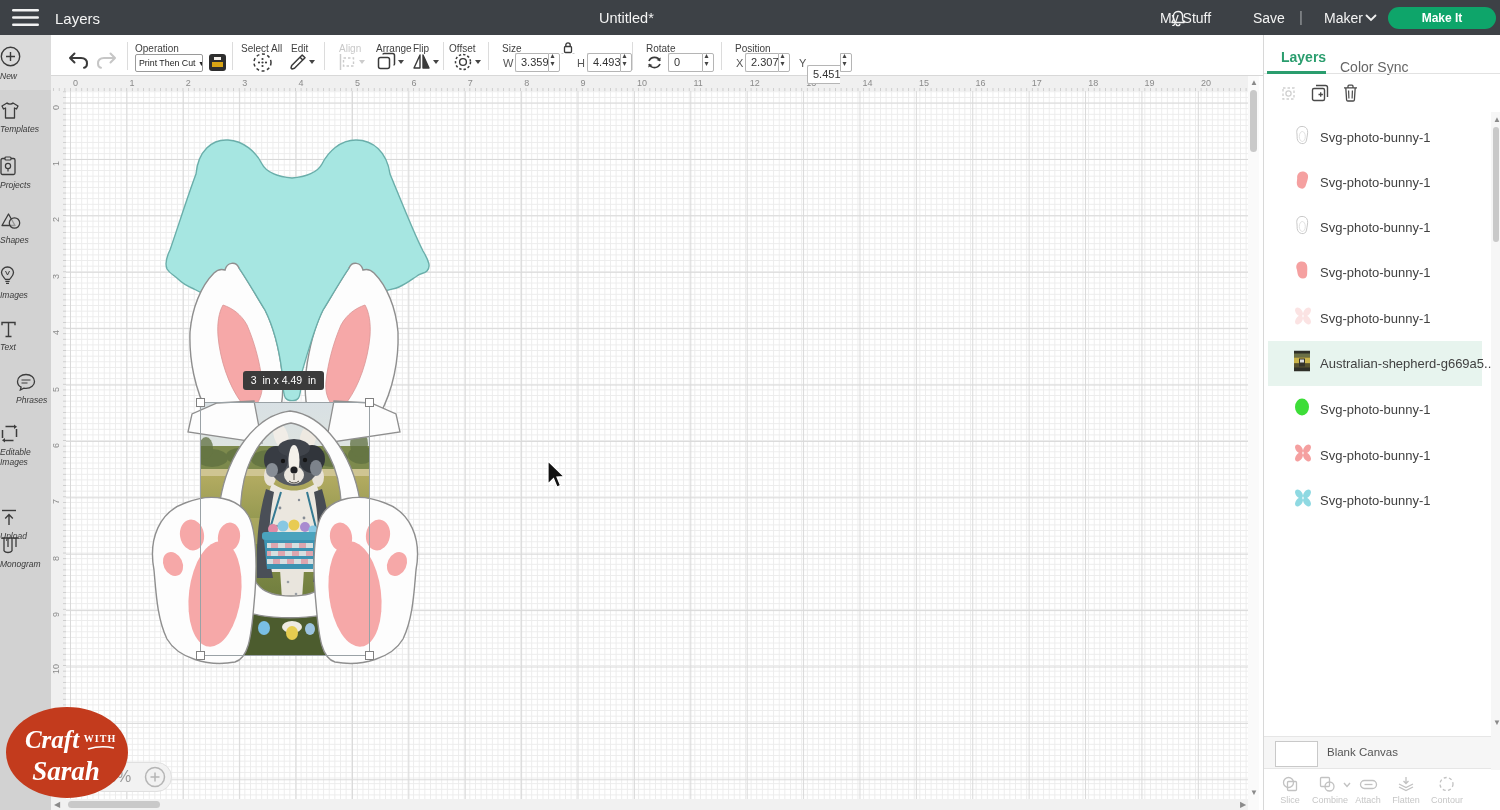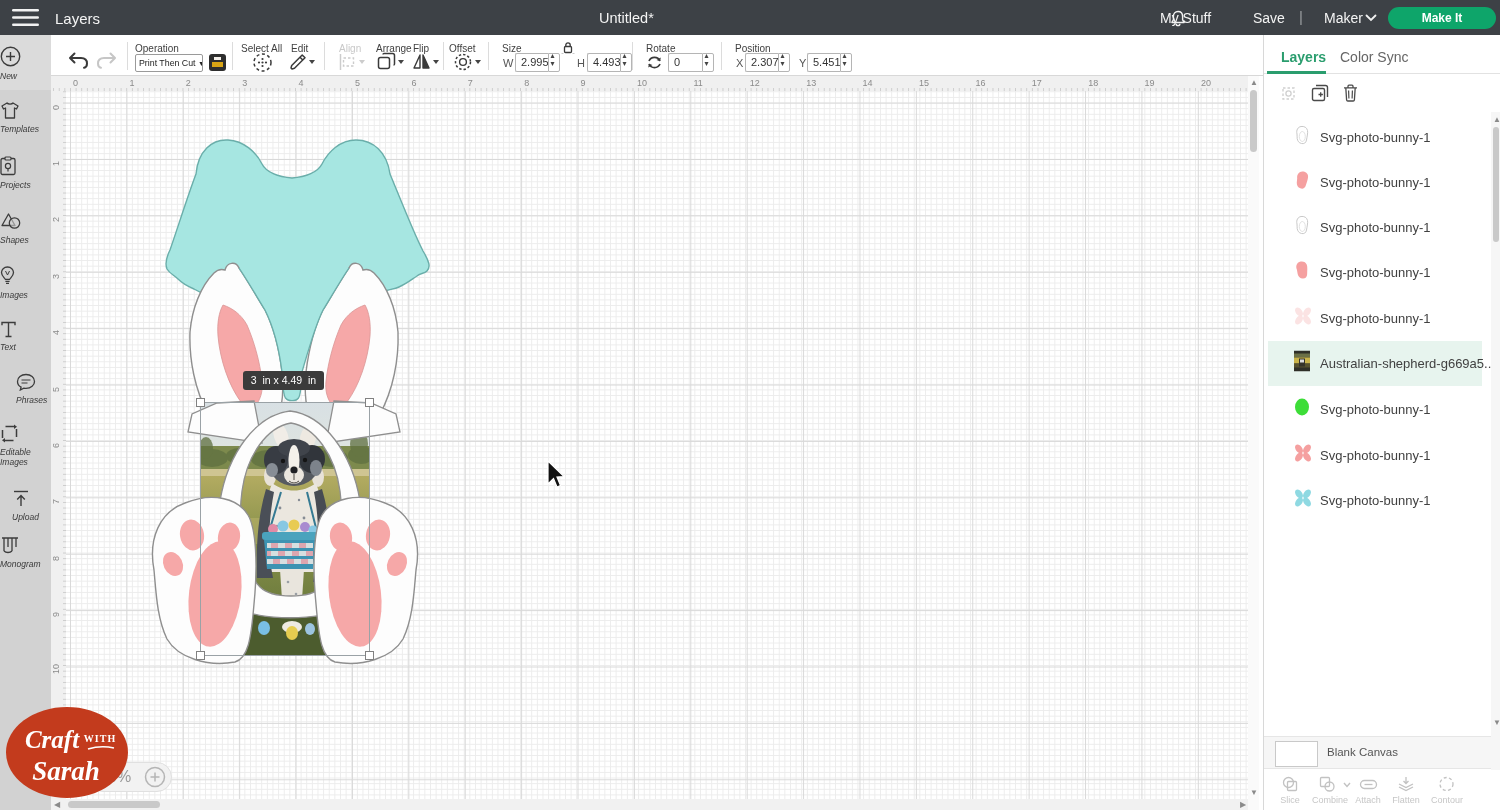--- a/index.html
+++ b/index.html
@@ -290,21 +290,21 @@
           <path d="M2 4.2 V1.5 H15 V4.2 M8.5 1.5 V15.5 M5.5 15.5 h6" fill="none" stroke="#3c3c3c" stroke-width="1.4"></path>
         </svg><div class="lab">Text</div></div>
     <div class="sbi" style="top:338px;margin-left:16px;"><svg width="20" height="18" viewBox="0 0 20 18">
           <path d="M10 1.5 C5 1.5 1.5 4.6 1.5 8.4 C1.5 10.8 2.9 12.9 5.1 14.1 L4.3 17 L7.8 15.2 C8.5 15.3 9.2 15.4 10 15.4 C15 15.4 18.5 12.2 18.5 8.4 C18.5 4.6 15 1.5 10 1.5 Z" fill="none" stroke="#3c3c3c" stroke-width="1.3"></path>
           <path d="M5.5 7 h9 M5.5 10 h6" stroke="#3c3c3c" stroke-width="1.2"></path>
         </svg><div class="lab">Phrases</div></div>
     <div class="sbi" style="top:389px;"><svg width="19" height="19" viewBox="0 0 19 19">
           <path d="M5.5 2.5 H14 M16.5 5 V13 M13.5 16.5 H5 M2.5 14 V6" stroke="#3c3c3c" stroke-width="1.5" fill="none"></path>
           <path d="M14 0.5 L17 2.7 L14 4.9 Z M5 18.5 L2 16.3 L5 14.1 Z" fill="#3c3c3c"></path>
         </svg><div class="lab">Editable<br>Images</div></div>
-    <div class="sbi" style="top:455px;margin-left:12px;"><svg width="18" height="18" viewBox="0 0 18 18">
+    <div class="sbi" style="top:474px;"><svg width="18" height="18" viewBox="0 0 18 18">
           <path d="M2 1.5 h14" stroke="#3c3c3c" stroke-width="1.4"></path>
           <path d="M9 16 V6 M5.2 9.5 L9 5.5 L12.8 9.5" fill="none" stroke="#3c3c3c" stroke-width="1.4"></path>
         </svg><div class="lab">Upload</div></div>
     <div class="sbi" style="top:501px;"><svg width="20" height="19" viewBox="0 0 20 19">
           <path d="M2 2 h16 M4 2 v13 M8 2 v9 M12 2 v13 M16 2 v9" fill="none" stroke="#3c3c3c" stroke-width="1.3"></path>
           <path d="M4 15 c2 2 6 2 8 0" fill="none" stroke="#3c3c3c" stroke-width="1.3"></path>
         </svg><div class="lab">Monogram</div></div>
   </div>
   <div id="toolbar" class="abs">
     <svg class="abs" style="left:17px;top:17px;" width="21" height="17" viewBox="0 0 21 17">
@@ -359,21 +359,21 @@
     <div class="tdiv" style="left:392px;"></div>
     <div class="tlab" style="left:398px;top:8px;">Offset</div>
     <svg class="abs" style="left:402px;top:17px;" width="20" height="20" viewBox="0 0 20 20">
         <circle cx="10" cy="10" r="7.5" fill="none" stroke="#3a3a3a" stroke-width="1.5" stroke-dasharray="2.4 2"></circle>
         <circle cx="10" cy="10" r="3.4" fill="none" stroke="#3a3a3a" stroke-width="1.4"></circle>
       </svg>
     <div class="caret" style="left:424px;top:25px;"></div>
     <div class="tdiv" style="left:437px;"></div>
     <div class="tlab" style="left:451px;top:8px;">Size</div>
     <div class="flab" style="left:452px;top:22px;">W</div>
-    <div class="inp" style="left:464px;top:18px;width:33px;">2.995</div>
+    <div class="inp" style="left:464px;top:18px;width:33px;">3.359</div>
     <div class="stp" style="left:497px;top:18px;"></div>
     <svg class="abs" style="left:510px;top:6px;" width="14" height="13" viewBox="0 0 14 13">
         <rect x="3.5" y="5.5" width="7" height="6" rx="1" fill="none" stroke="#3a3a3a" stroke-width="1.3"></rect>
         <path d="M4.8 5.5 V4 a2.2 2.2 0 0 1 4.4 0 V5.5" fill="none" stroke="#3a3a3a" stroke-width="1.3"></path>
         <path d="M0.5 12.5 h2 M11.5 12.5 h2" stroke="#c9c9c9" stroke-width="1"></path>
       </svg>
     <div class="flab" style="left:526px;top:22px;">H</div>
     <div class="inp" style="left:536px;top:18px;width:33px;">4.493</div>
     <div class="stp" style="left:569px;top:18px;"></div>
     <div class="tdiv" style="left:581px;"></div>
@@ -384,26 +384,26 @@
         <path d="M2.2 13.4 L3 9.7 L6.5 11" fill="#3a3a3a" stroke="none"></path>
       </svg>
     <div class="inp" style="left:617px;top:18px;width:34px;">0</div>
     <div class="stp" style="left:651px;top:18px;"></div>
     <div class="tdiv" style="left:670px;"></div>
     <div class="tlab" style="left:684px;top:8px;">Position</div>
     <div class="flab" style="left:685px;top:22px;">X</div>
     <div class="inp" style="left:694px;top:18px;width:33px;">2.307</div>
     <div class="stp" style="left:727px;top:18px;"></div>
     <div class="flab" style="left:748px;top:22px;">Y</div>
-    <div class="inp" style="left:756px;top:18px;width:33px;">5.451</div>
+    <div class="inp" style="left:756px;top:30px;width:33px;">5.451</div>
     <div class="stp" style="left:789px;top:18px;"></div>
   </div>
   <div id="rpanel" class="abs">
     <div class="abs" style="left:17px;top:14px;font-size:14px;font-weight:bold;color:#2a9d6e;">Layers</div>
-    <div class="abs" style="left:76px;top:14px;font-size:14px;color:#666;">Color Sync</div>
+    <div class="abs" style="left:76px;top:24px;font-size:14px;color:#666;">Color Sync</div>
     <div class="abs" style="left:0;top:38px;width:236px;height:1px;background:#e2e2e2;"></div>
     <div class="abs" style="left:3px;top:36px;width:59px;height:3px;background:#2a9d6e;"></div>
     <svg class="abs" style="left:16px;top:50px;" width="17" height="17" viewBox="0 0 17 17">
         <rect x="3" y="3" width="11" height="11" fill="none" stroke="#d0d0d0" stroke-width="1.4" stroke-dasharray="2.5 2"></rect>
         <circle cx="8.5" cy="8.5" r="2.6" fill="none" stroke="#d0d0d0" stroke-width="1.3"></circle>
       </svg>
     <svg class="abs" style="left:47px;top:49px;" width="18" height="18" viewBox="0 0 18 18">
         <rect x="1.5" y="4.5" width="12" height="12" rx="1.5" fill="#fff" stroke="#4a4a4a" stroke-width="1.4"></rect>
         <path d="M5 1.5 H14.5 C15.6 1.5 16.5 2.4 16.5 3.5 V13" fill="none" stroke="#4a4a4a" stroke-width="1.4"></path>
         <path d="M7.5 10.5 h4.4 M9.7 8.3 v4.4" stroke="#4a4a4a" stroke-width="1.3"></path>

